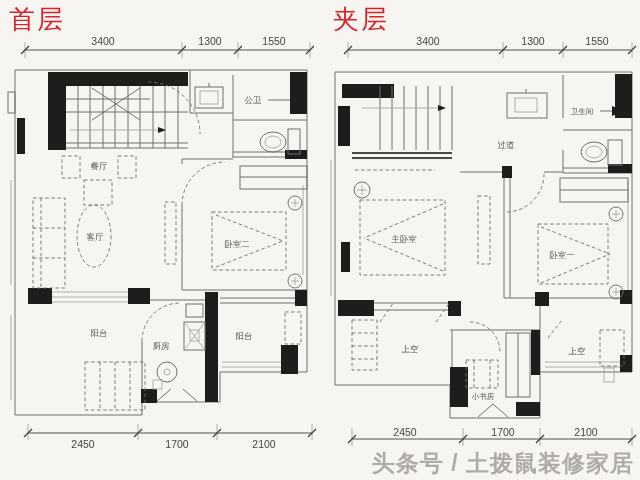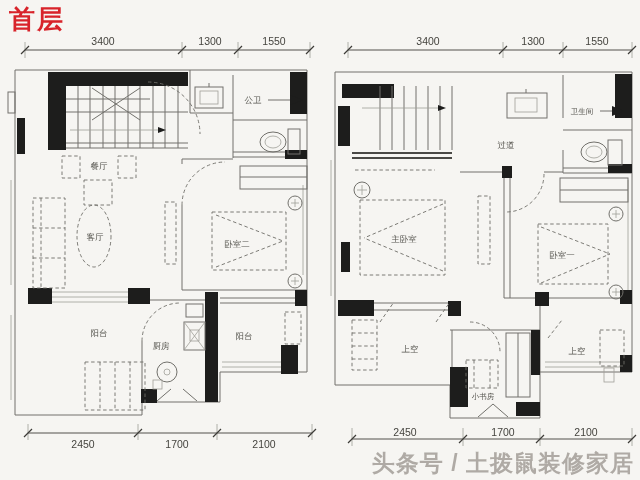--- a/index.html
+++ b/index.html
@@ -4,21 +4,21 @@
 <style>
   html,body{margin:0;padding:0;}
   body{
     width:640px;height:480px;position:relative;overflow:hidden;
     background:#f6f5f2;
     font-family:"Liberation Sans","DejaVu Sans",sans-serif;
   }
   .stage{position:absolute;inset:0;}
   .plan-title{
     position:absolute;top:6px;
-    font-size:26px;font-weight:700;color:#d8232a;
+    font-size:26px;font-weight:400;color:#d8232a;
     letter-spacing:2px;line-height:1;
   }
   #title-first{left:9px;}
   #title-mezz{left:333px;}
   .watermark{
     position:absolute;right:6px;bottom:1px;
     font-size:23px;font-weight:700;color:#a39e98;opacity:.85;
     letter-spacing:1px;white-space:nowrap;
   }
   svg{position:absolute;top:0;}
@@ -36,20 +36,21 @@
   .tick{stroke:#3d3c38;stroke-width:1.2;}
   .arrowhead{fill:#1d1d1c;}
   .rail{stroke:#4a4946;stroke-width:2;fill:none;}
 </style>
 </head>
 <body>
 
 <div class="stage">
 
   <div class="plan-title" id="title-first">首层</div>
+  <div class="plan-title" id="title-mezz">夹层</div>
 
   <svg id="plan-left" width="320" height="480" viewBox="0 0 320 480">
     <defs>
       <pattern id="hv" patternUnits="userSpaceOnUse" width="4" height="24">
         <line x1="2" y1="0" x2="2" y2="24" stroke="#76756f" stroke-width="0.8"></line>
       </pattern>
       <pattern id="hh" patternUnits="userSpaceOnUse" width="26" height="5">
         <line x1="0" y1="2.5" x2="26" y2="2.5" stroke="#76756f" stroke-width="0.8"></line>
       </pattern>
     </defs>

